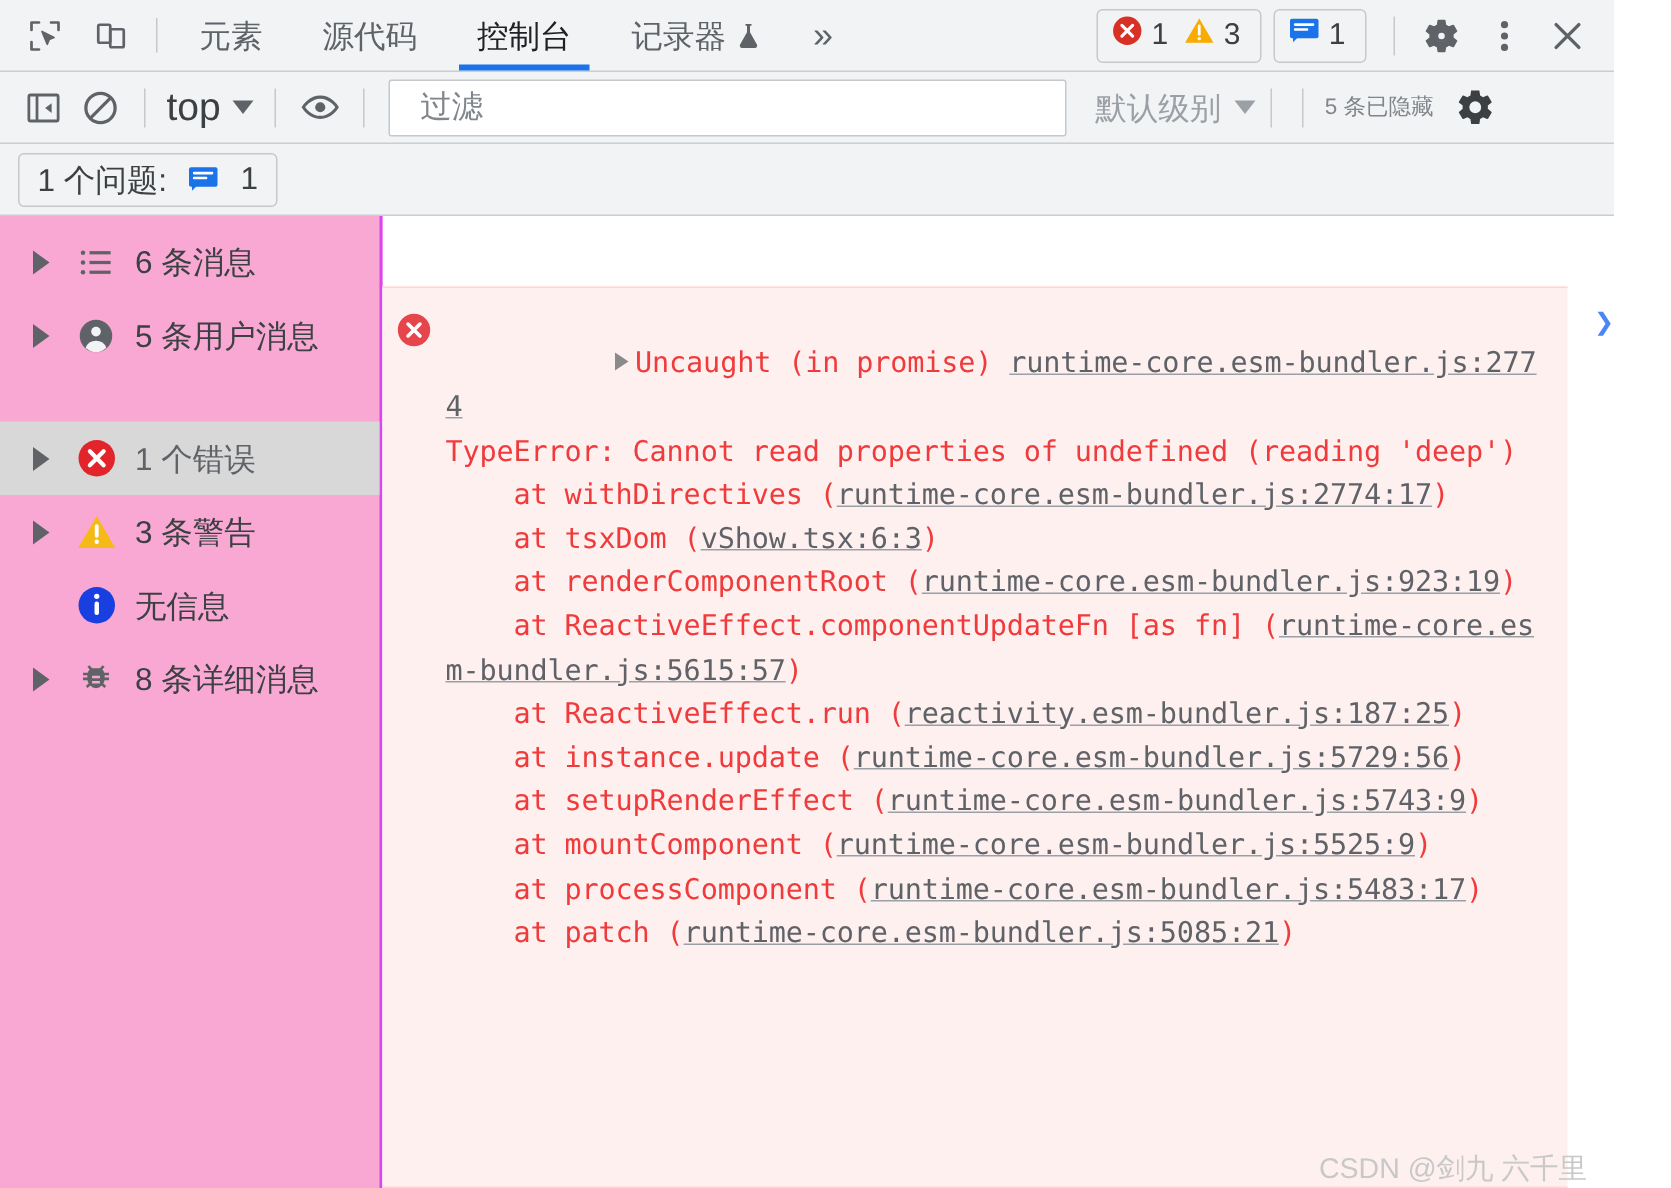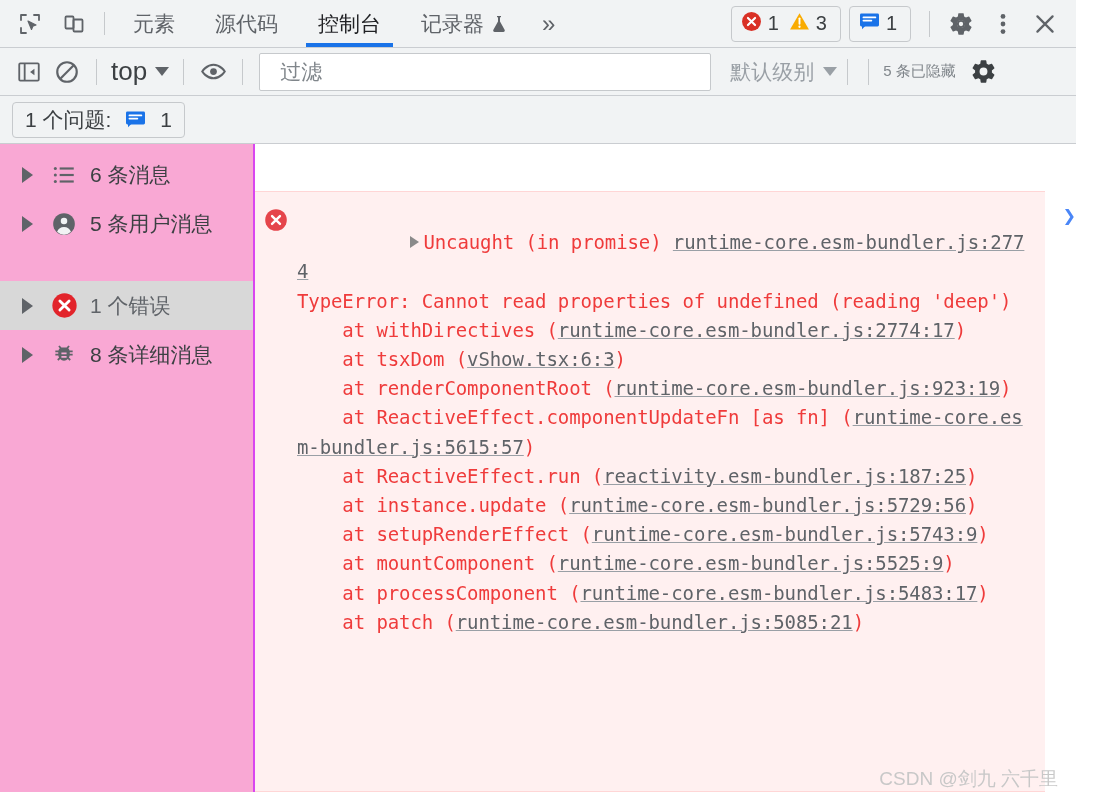--- a/index.html
+++ b/index.html
@@ -466,21 +466,45 @@
           </span>
         <span class="side-icon">
           <svg width="27" height="27" viewBox="0 0 20 20">
             <circle cx="10" cy="10" r="9" fill="#e2242b"></circle>
             <path d="M6.6 6.6l6.8 6.8M13.4 6.6l-6.8 6.8" stroke="#fff" stroke-width="2.1" stroke-linecap="round"></path>
           </svg>
         </span>
         <span class="side-label">1 个错误</span>
       </div>
 
-
+      <div class="side-row">
+        <span class="side-arrow">
+            <span class="tri"></span>
+          </span>
+        <span class="side-icon">
+          <svg width="27" height="27" viewBox="0 0 20 20">
+            <path d="M10 2.2L19.2 18H0.8z" fill="#f5ba18"></path>
+            <path d="M10 7.2v4.8" stroke="#fff" stroke-width="1.9" stroke-linecap="round"></path>
+            <circle cx="10" cy="14.9" r="1.1" fill="#fff"></circle>
+          </svg>
+        </span>
+        <span class="side-label">3 条警告</span>
+      </div>
+
+      <div class="side-row">
+        <span class="side-arrow"></span>
+        <span class="side-icon">
+          <svg width="27" height="27" viewBox="0 0 20 20">
+            <circle cx="10" cy="10" r="9" fill="#1a3fe0"></circle>
+            <circle cx="10" cy="5.6" r="1.3" fill="#fff"></circle>
+            <rect x="8.9" y="8.2" width="2.2" height="6.6" rx="1" fill="#fff"></rect>
+          </svg>
+        </span>
+        <span class="side-label">无信息</span>
+      </div>
 
       <div class="side-row">
         <span class="side-arrow">
             <span class="tri"></span>
           </span>
         <span class="side-icon">
           <svg width="26" height="26" viewBox="0 0 24 24" fill="#5f6368">
             <path d="M8 3.2l1.6 1.9h4.8L16 3.2l1.3.9-1.4 1.7c.6.5 1 1.2 1.2 2H20v1.6h-2.7v1.4H20v1.6h-2.8c-.1.7-.3 1.4-.7 2l1.8 1.6-1.1 1.2-1.7-1.5A5 5 0 0112 17.4a5 5 0 01-3.5-1.7l-1.7 1.5-1.1-1.2 1.8-1.6c-.4-.6-.6-1.3-.7-2H4v-1.6h2.7V9.4H4V7.8h2.9c.2-.8.6-1.5 1.2-2L6.7 4.1 8 3.2zm1.6 6.5v1.6h4.8V9.7H9.6zm0 3.2v1.6h4.8v-1.6H9.6z"></path>
           </svg>
         </span>

